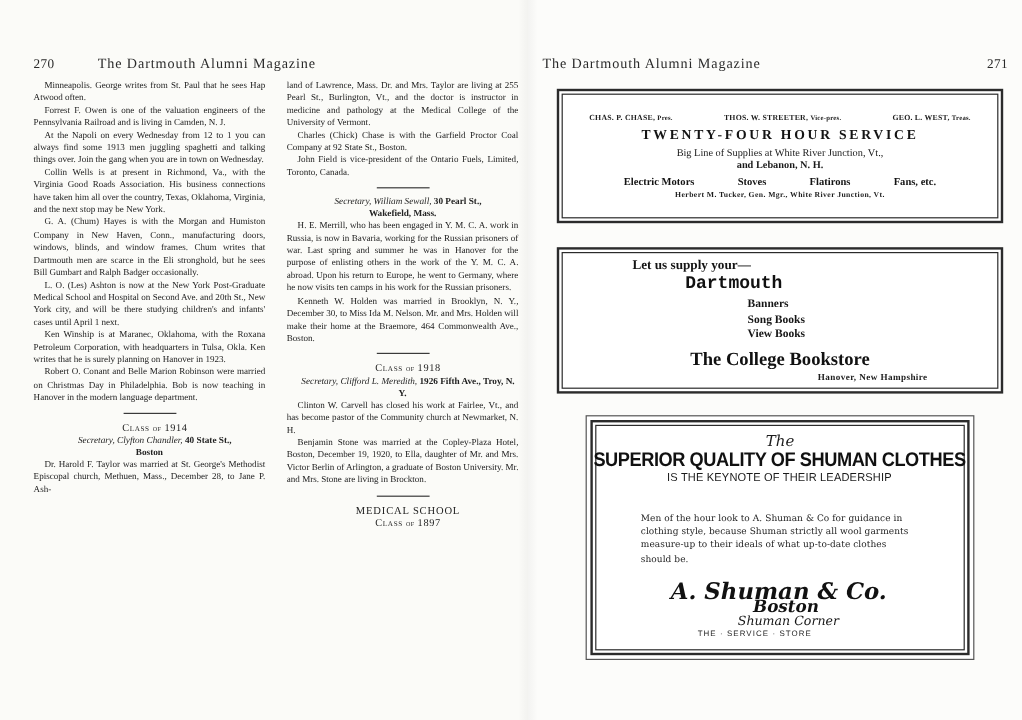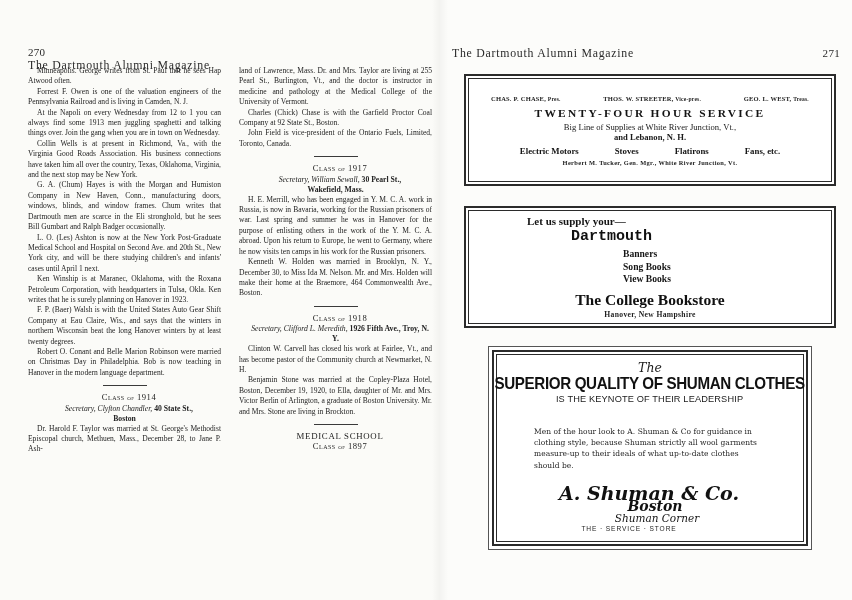--- a/index.html
+++ b/index.html
@@ -52,21 +52,21 @@
   .runhead .title {
     font-size: 11.8px;
     letter-spacing: .75px;
     white-space: nowrap;
   }
   .runhead .folio {
     font-size: 11px;
     letter-spacing: .3px;
   }
 
-  #runhead-left  { left: 28px;  top: 46px; width: 400px; flex-direction: column; }
+  #runhead-left  { left: 28px;  top: 46px; width: 400px; }
   #runhead-left .folio { margin-right: 36px; }
   #runhead-right { left: 452px; top: 46px; width: 388px; justify-content: space-between; }
 
   
   .columns {
     position: absolute;
     left: 28px;
     top: 66px;
     width: 404px;
     height: 505px;
@@ -248,21 +248,21 @@
     font-weight: bold;
     color: #111;
     text-align: center;
     margin-top: 5px;
   }
   .bs-town {
     font-size: 7.6px;
     font-weight: bold;
     letter-spacing: .35px;
     color: #1d1d1d;
-    text-align: center;
+    text-align: right;
     margin-top: 1px;
   }
 
   
   #ad-shuman {
     left: 488px; top: 346px;
     width: 324px; height: 204px;
     border: 1px solid #555;
     padding: 3px;
   }
@@ -387,33 +387,31 @@
 
   <div class="columns">
     <div class="col" id="col-1">
         <p class="">Minneapolis. George writes from St. Paul that he sees Hap Atwood often.</p>
         <p class="">Forrest F. Owen is one of the valuation engineers of the Pennsylvania Railroad and is living in Camden, N. J.</p>
         <p class="">At the Napoli on every Wednesday from 12 to 1 you can always find some 1913 men juggling spaghetti and talking things over. Join the gang when you are in town on Wednesday.</p>
         <p class="">Collin Wells is at present in Richmond, Va., with the Virginia Good Roads Association. His business connections have taken him all over the country, Texas, Oklahoma, Virginia, and the next stop may be New York.</p>
         <p class="">G. A. (Chum) Hayes is with the Morgan and Humiston Company in New Haven, Conn., manufacturing doors, windows, blinds, and window frames. Chum writes that Dartmouth men are scarce in the Eli stronghold, but he sees Bill Gumbart and Ralph Badger occasionally.</p>
         <p class="">L. O. (Les) Ashton is now at the New York Post-Graduate Medical School and Hospital on Second Ave. and 20th St., New York city, and will be there studying children's and infants' cases until April 1 next.</p>
         <p class="">Ken Winship is at Maranec, Oklahoma, with the Roxana Petroleum Corporation, with headquarters in Tulsa, Okla. Ken writes that he is surely planning on Hanover in 1923.</p>
-        <p class="">F. P. (Baer) Walsh is with the United States Auto Gear Shift Company at Eau Claire, Wis., and says that the winters in northern Wisconsin beat the long Hanover winters by at least twenty degrees.</p>
         <p class="">Robert O. Conant and Belle Marion Robinson were married on Christmas Day in Philadelphia. Bob is now teaching in Hanover in the modern language department.</p>
         <div class="rule"></div>
         <p class="class-head"><span>Class</span> <span class="of">of</span> <span>1914</span></p>
         <p class="secretary"><span class="it">Secretary,</span> <span class="it">Clyfton Chandler,</span> <span class="rm">40 State St.,</span><br><span class="rm">Boston</span></p>
         <p class="">Dr. Harold F. Taylor was married at St. George's Methodist Episcopal church, Methuen, Mass., December 28, to Jane P. Ash-</p>
       </div>
     <div class="col" id="col-2">
         <p class="noindent">land of Lawrence, Mass. Dr. and Mrs. Taylor are living at 255 Pearl St., Burlington, Vt., and the doctor is instructor in medicine and pathology at the Medical College of the University of Vermont.</p>
         <p class="">Charles (Chick) Chase is with the Garfield Proctor Coal Company at 92 State St., Boston.</p>
         <p class="">John Field is vice-president of the Ontario Fuels, Limited, Toronto, Canada.</p>
         <div class="rule"></div>
-        <p class="class-head"><span>Class</span> <span class="of">of</span> <span>1917</span></p>
         <p class="secretary"><span class="it">Secretary,</span> <span class="it">William Sewall,</span> <span class="rm">30 Pearl St.,</span><br><span class="rm">Wakefield, Mass.</span></p>
         <p class="">H. E. Merrill, who has been engaged in Y. M. C. A. work in Russia, is now in Bavaria, working for the Russian prisoners of war. Last spring and summer he was in Hanover for the purpose of enlisting others in the work of the Y. M. C. A. abroad. Upon his return to Europe, he went to Germany, where he now visits ten camps in his work for the Russian prisoners.</p>
         <p class="">Kenneth W. Holden was married in Brooklyn, N. Y., December 30, to Miss Ida M. Nelson. Mr. and Mrs. Holden will make their home at the Braemore, 464 Commonwealth Ave., Boston.</p>
         <div class="rule"></div>
         <p class="class-head"><span>Class</span> <span class="of">of</span> <span>1918</span></p>
         <p class="secretary"><span class="it">Secretary,</span> <span class="it">Clifford L. Meredith,</span> <span class="rm">1926 Fifth Ave., Troy, N. Y.</span></p>
         <p class="">Clinton W. Carvell has closed his work at Fairlee, Vt., and has become pastor of the Community church at Newmarket, N. H.</p>
         <p class="">Benjamin Stone was married at the Copley-Plaza Hotel, Boston, December 19, 1920, to Ella, daughter of Mr. and Mrs. Victor Berlin of Arlington, a graduate of Boston University. Mr. and Mrs. Stone are living in Brockton.</p>
         <div class="rule"></div>
         <p class="school-head">MEDICAL SCHOOL</p>

